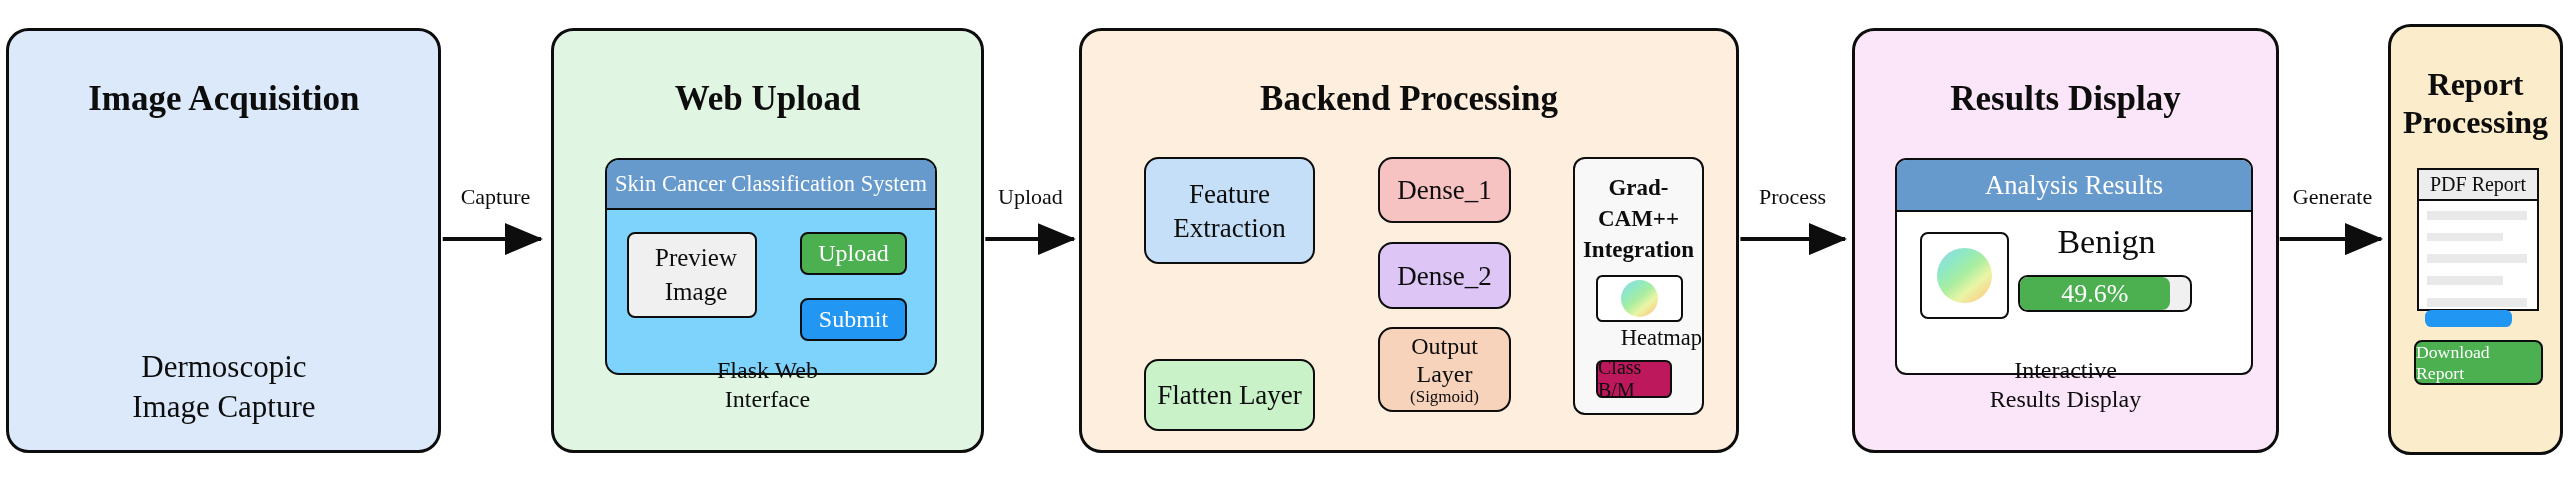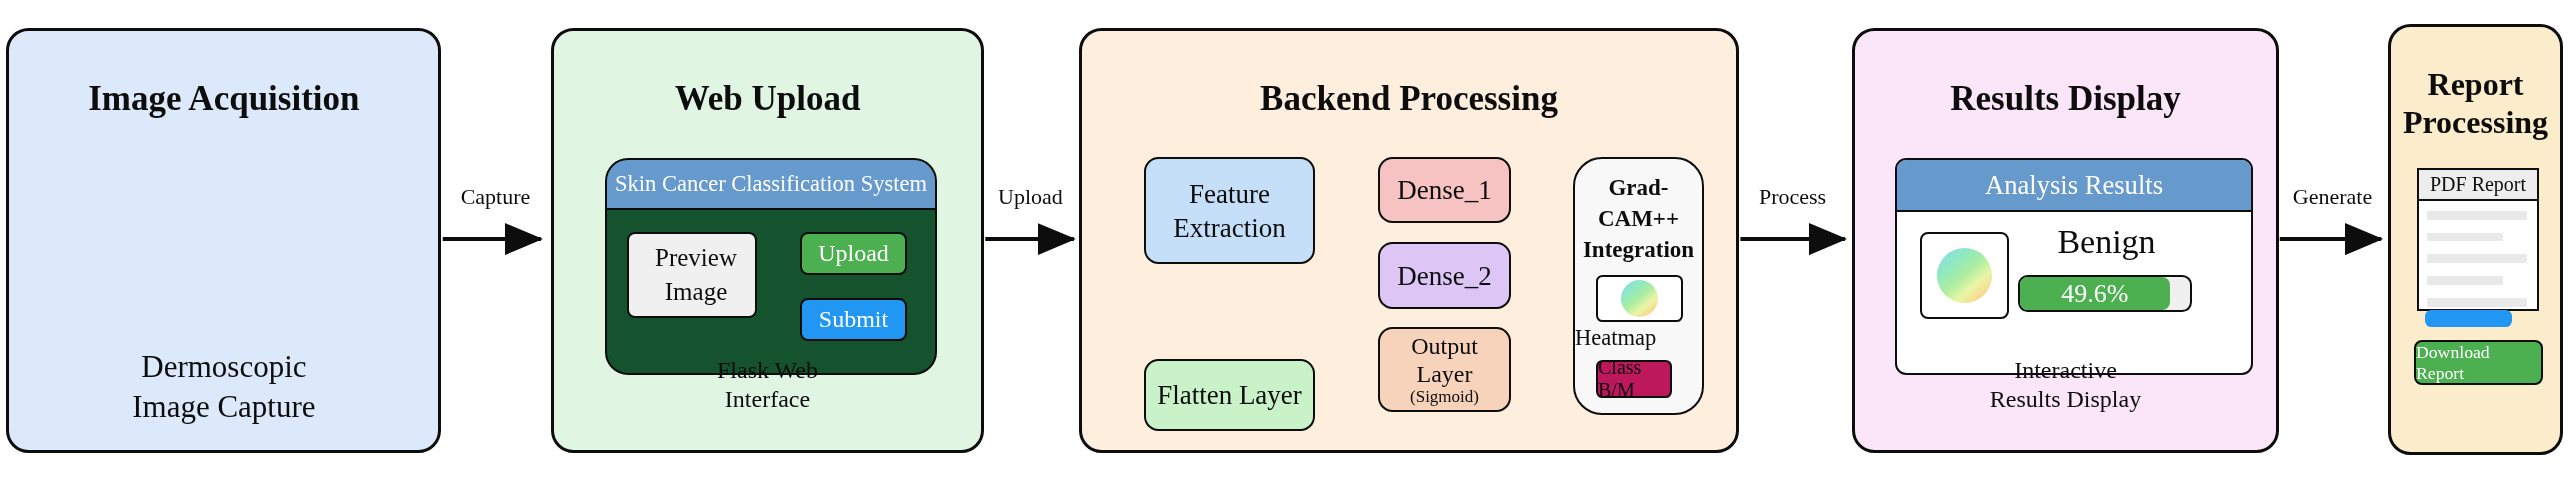--- a/index.html
+++ b/index.html
@@ -19,40 +19,40 @@
   .title{position:absolute;top:48px;left:0;width:100%;text-align:center;font-weight:bold;font-size:35px;line-height:39px;}
   .p5 .title{top:38px;font-size:32px;line-height:38px;}
 
   .caption{position:absolute;left:0;width:100%;text-align:center;}
   .p1 .caption{top:316px;font-size:31px;line-height:40px;}
   .p2 .caption,.p4 .caption{top:325px;font-size:24px;line-height:29px;}
 
   .arrow-label{position:absolute;top:184px;width:137px;text-align:center;font-size:22px;}
 
   
-  .browser{position:absolute;left:51px;top:127px;width:328px;height:213px;background:#14532d;border:2.4px solid #0d0d0d;border-radius:23px;overflow:hidden;}
+  .browser{position:absolute;left:51px;top:127px;width:328px;height:213px;background:#7dd3fc;border:2.4px solid #0d0d0d;border-radius:14px;overflow:hidden;}
   .browser-header{height:48px;background:#6699cc;border-bottom:2.4px solid #0d0d0d;display:flex;align-items:center;justify-content:center;color:#ffffff;font-size:22.5px;}
   .preview-box{position:absolute;left:20px;top:72px;width:130px;height:86px;background:#f0f0f0;border:2.4px solid #0d0d0d;border-radius:8px;display:flex;flex-direction:column;align-items:center;justify-content:center;font-size:25px;line-height:34px;box-sizing:border-box;text-align:center;padding-left:8px;}
   .btn{position:absolute;left:193px;width:107px;height:43px;border:2.4px solid #0d0d0d;border-radius:8px;color:#ffffff;font-size:24px;display:flex;align-items:center;justify-content:center;box-sizing:border-box;cursor:pointer;}
   .btn-upload{top:72px;background:#4caf50;}
   .btn-submit{top:138px;background:#2196f3;}
 
   
   .bbox{position:absolute;border:2.4px solid #0d0d0d;border-radius:14.5px;display:flex;flex-direction:column;align-items:center;justify-content:center;font-size:27px;line-height:34px;box-sizing:border-box;text-align:center;}
   .fe{left:62px;top:126px;width:171px;height:107px;background:#c5dff8;}
   .flatten{left:62px;top:308px;width:171px;height:72px;background:#c9f2c9;margin-top:20px;}
   .d1{left:296px;top:126px;width:133px;height:66px;background:#f6c3c2;}
   .d2{left:296px;top:211px;width:133px;height:67px;background:#ddc6f6;}
   .out{left:296px;top:296px;width:133px;height:85px;background:#f7d3bb;font-size:24px;line-height:28px;}
   .out .sub{font-size:17px;line-height:18.5px;}
-  .gradcam{position:absolute;left:491px;top:126px;width:131px;height:258px;background:#f8f8f8;border:2.4px solid #0d0d0d;border-radius:29px;box-sizing:border-box;}
+  .gradcam{position:absolute;left:491px;top:126px;width:131px;height:258px;background:#f8f8f8;border:2.4px solid #0d0d0d;border-radius:12px;box-sizing:border-box;}
   .gc-title{margin-top:13px;text-align:center;font-weight:bold;font-size:23px;line-height:31px;}
   .gc-img{position:absolute;left:21px;top:116px;width:87px;height:47px;background:#ffffff;border:2.4px solid #0d0d0d;border-radius:6.4px;display:flex;align-items:center;justify-content:center;box-sizing:border-box;}
   .blob{width:37px;height:37px;border-radius:50%;background:linear-gradient(140deg,#8fd7f2 0%,#8fe9c2 28%,#a9eda0 48%,#eaf5a6 68%,#f6d98e 84%,#f4bf7b 100%);}
-  .gc-label{position:absolute;top:166px;left:0;width:100%;text-align:left;font-size:22.5px;}
+  .gc-label{position:absolute;top:166px;left:0;width:100%;text-align:right;font-size:22.5px;}
   .gc-class{position:absolute;left:21px;top:201px;width:76px;height:38px;background:#be185d;border:2.4px solid #0d0d0d;border-radius:6.4px;display:flex;align-items:center;justify-content:center;font-size:20px;box-sizing:border-box;}
 
   
   .card{position:absolute;left:40px;top:127px;width:354px;height:213px;background:#ffffff;border:2.4px solid #0d0d0d;border-radius:11.3px;overflow:hidden;}
   .card-header{height:50px;background:#6699cc;border-bottom:2.4px solid #0d0d0d;display:flex;align-items:center;justify-content:center;color:#ffffff;font-size:26.6px;}
   .thumb{position:absolute;left:22.5px;top:72px;width:89px;height:87px;background:#ffffff;border:2.4px solid #0d0d0d;border-radius:8px;display:flex;align-items:center;justify-content:center;box-sizing:border-box;}
   .blob2{width:55px;height:55px;border-radius:50%;background:linear-gradient(140deg,#8fd7f2 0%,#8fe9c2 28%,#a9eda0 48%,#eaf5a6 68%,#f6d98e 84%,#f4bf7b 100%);}
   .benign{position:absolute;left:121px;top:63px;width:177px;text-align:center;font-size:34px;}
   .progress{position:absolute;left:121px;top:115px;width:174px;height:37px;background:#f0f0f0;border:2.4px solid #0d0d0d;border-radius:9.7px;box-sizing:border-box;overflow:hidden;}
   .progress-fill{width:88%;height:100%;background:#4caf50;border-radius:0 8px 8px 0;display:flex;align-items:center;justify-content:center;color:#ffffff;font-size:26px;}

